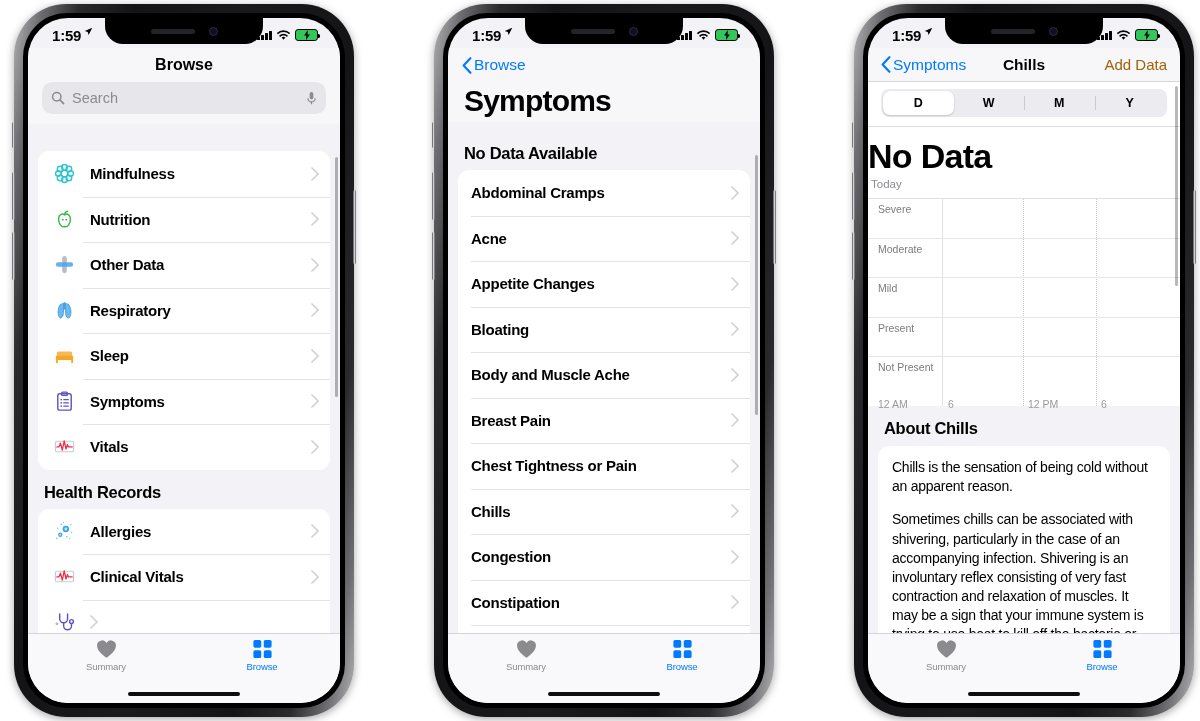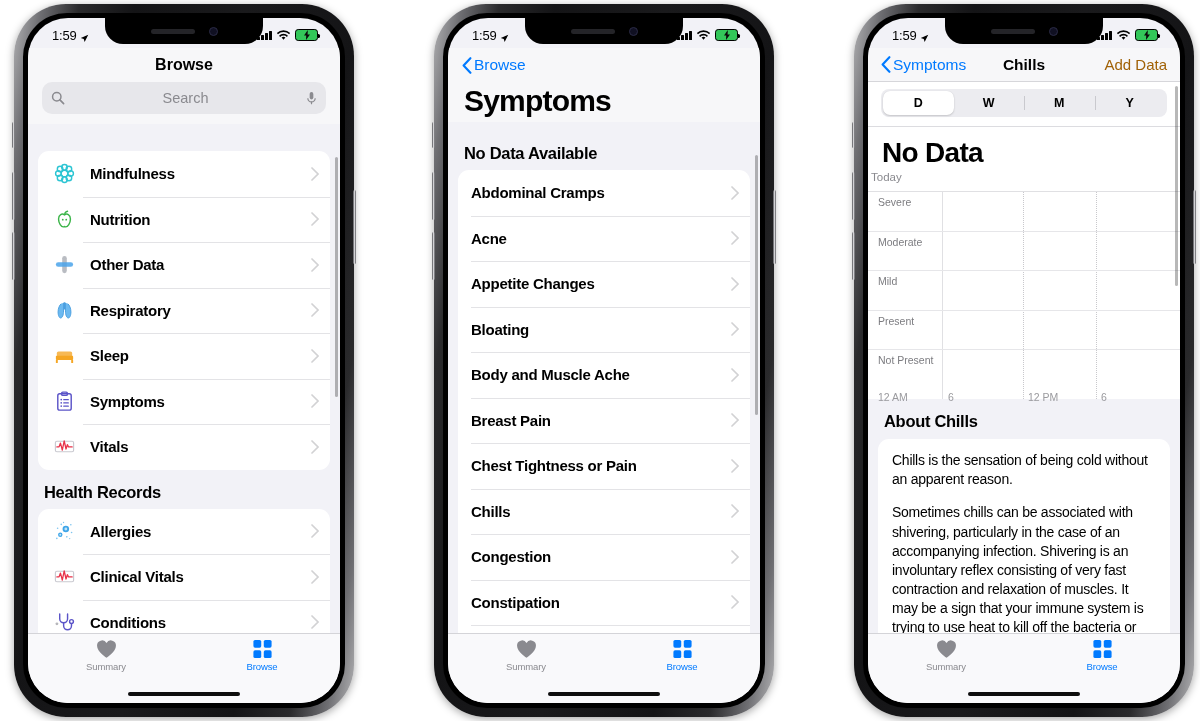--- a/index.html
+++ b/index.html
@@ -61,21 +61,21 @@
   .speaker { width:44px; height:5px; border-radius:3px; background:#242428; }
   .frontcam { width:9px; height:9px; border-radius:50%; background:#101022; border:1px solid #2b2b45; }
 
   
   .statusbar {
     position:relative; z-index:30;
     height:30px; display:flex; align-items:center;
     justify-content:space-between; padding: 4px 22px 0 24px;
     color:#000;
   }
-  .sb-time { font-size:13px; font-weight:400; letter-spacing:-.2px; display:flex; align-items:flex-end; gap:3px; }
+  .sb-time { font-size:15px; font-weight:700; letter-spacing:-.2px; display:flex; align-items:flex-start; gap:3px; }
   .loc-arrow { display:inline-block; width:9px; height:9px; }
   .sb-right { display:flex; align-items:center; gap:4px; }
   .bars { display:flex; align-items:flex-end; gap:1.4px; height:10px; }
   .bars i { width:2.6px; background:#000; border-radius:.6px; display:block; }
   .bars i:nth-child(1){height:3.5px;}
   .bars i:nth-child(2){height:5.5px;}
   .bars i:nth-child(3){height:7.5px;}
   .bars i:nth-child(4){height:9.5px;}
   .batt { width:23px; height:11.5px; border:1.3px solid #000; border-radius:3.2px; position:relative;
           background:#33c759; padding:1px; }
@@ -88,21 +88,21 @@
     background:#f7f7f9; padding: 2px 0 0 0;
   }
   .navbar-title-c { text-align:center; font-size:16px; font-weight:700; padding:6px 0 8px; }
 
   .searchwrap { padding: 0 14px 10px; background:#f7f7f9; }
   .searchbar {
     height:32px; background:#e7e7eb; border-radius:10px;
     display:flex; align-items:center; gap:7px; padding: 0 9px;
     color:#8a8a8f;
   }
-  .searchbar .ph { font-size:14.5px; flex:1; color:#8a8a8f;text-align:center; }
+  .searchbar .ph { font-size:14.5px; flex:1; color:#8a8a8f; }
 
   .navbar-back {
     background:#f7f7f9; padding: 4px 14px 0;
     display:flex; align-items:center; height:30px;
   }
   .backlink { display:flex; align-items:center; gap:2px; color:#007aff; font-size:15.5px; }
   .chev-back { width:10px; height:17px; }
 
   .navbar3 {
     background:#f7f7f9; height:34px; display:flex; align-items:center;
@@ -139,21 +139,21 @@
     flex:1; display:flex; align-items:center; justify-content:center;
     font-size:12.5px; font-weight:600; color:#000; position:relative;
   }
   .seg .s.active { background:#fff; border-radius:7px; box-shadow:0 1px 2px rgba(0,0,0,.16),0 0 1px rgba(0,0,0,.1); }
   .seg .s:not(.active)+.s:not(.active):before {
     content:""; position:absolute; left:0; top:5px; bottom:5px; width:1px; background:#c9c9ce;
   }
 
   
   .chartbox { background:#fff; padding: 10px 0 0; }
-  .ch-nodata { font-size:28px; font-weight:700; letter-spacing:-.7px; padding: 0 14px; }
+  .ch-nodata { font-size:34px; font-weight:700; letter-spacing:-.7px; padding: 0 0; }
   .ch-sub { font-size:11.5px; color:#8a8a8f; padding: 2px 3px 8px; }
   .grid { position:relative; height:208px; margin: 0 0 0 0; border-top:.7px solid #e0e0e3; }
   .grow { height:39.6px; position:relative; border-bottom:.7px solid #e6e6e9; }
   .grow .gl { position:absolute; left:10px; top:4px; font-size:10.5px; color:#7c7c80; }
   .vline { position:absolute; top:0; bottom:0; width:0; border-left:1px dotted #c8c8cc; }
   .vsolid { position:absolute; top:0; bottom:0; width:.7px; background:#e0e0e3; }
   .xaxis { position:relative; height:18px; }
   .xtick { position:absolute; top:1px; font-size:10.5px; color:#9a9a9e; }
 
   
@@ -404,21 +404,20 @@
 
             <div class="row">
               <span class="ico">
                 <svg width="23" height="23" viewBox="0 0 24 24">
                   <path d="M7 3v5.2a4.1 4.1 0 0 0 8.2 0V3" fill="none" stroke="#5b54c8" stroke-width="1.5" stroke-linecap="round"></path>
                   <path d="M11.1 12.4v3.1a4.1 4.1 0 0 0 8.2 0v-2.2" fill="none" stroke="#5b54c8" stroke-width="1.5" stroke-linecap="round"></path>
                   <circle cx="19.3" cy="11" r="2" fill="none" stroke="#5b54c8" stroke-width="1.5"></circle>
                   <circle cx="4.1" cy="13.4" r="1.5" fill="#b6b6bb"></circle>
                 </svg>
               </span>
-              <span class="lbl">Conditions</span>
               <svg class="chev" viewBox="0 0 8 14">
                   <path d="M1 1l6 6-6 6" fill="none" stroke="#8a8a8f" stroke-width="1.7" stroke-linecap="round"></path>
                 </svg>
             </div>
 
             <div class="row">
               
               
               
             </div>

